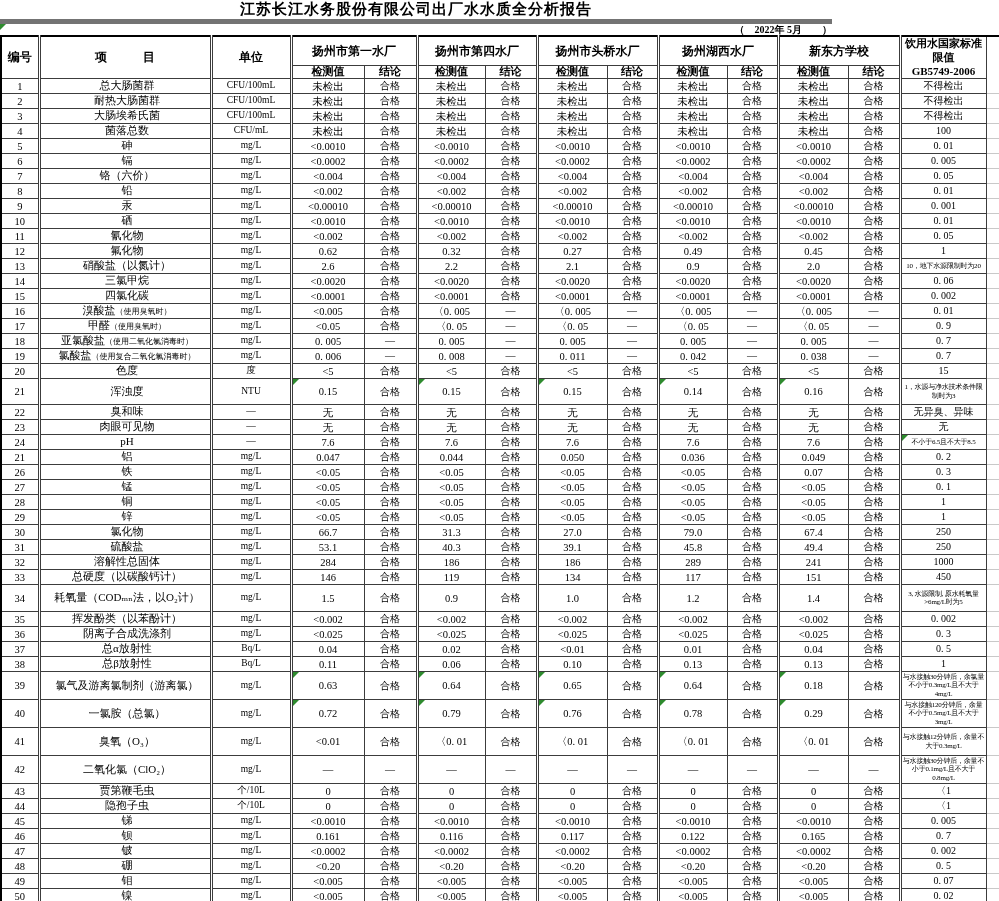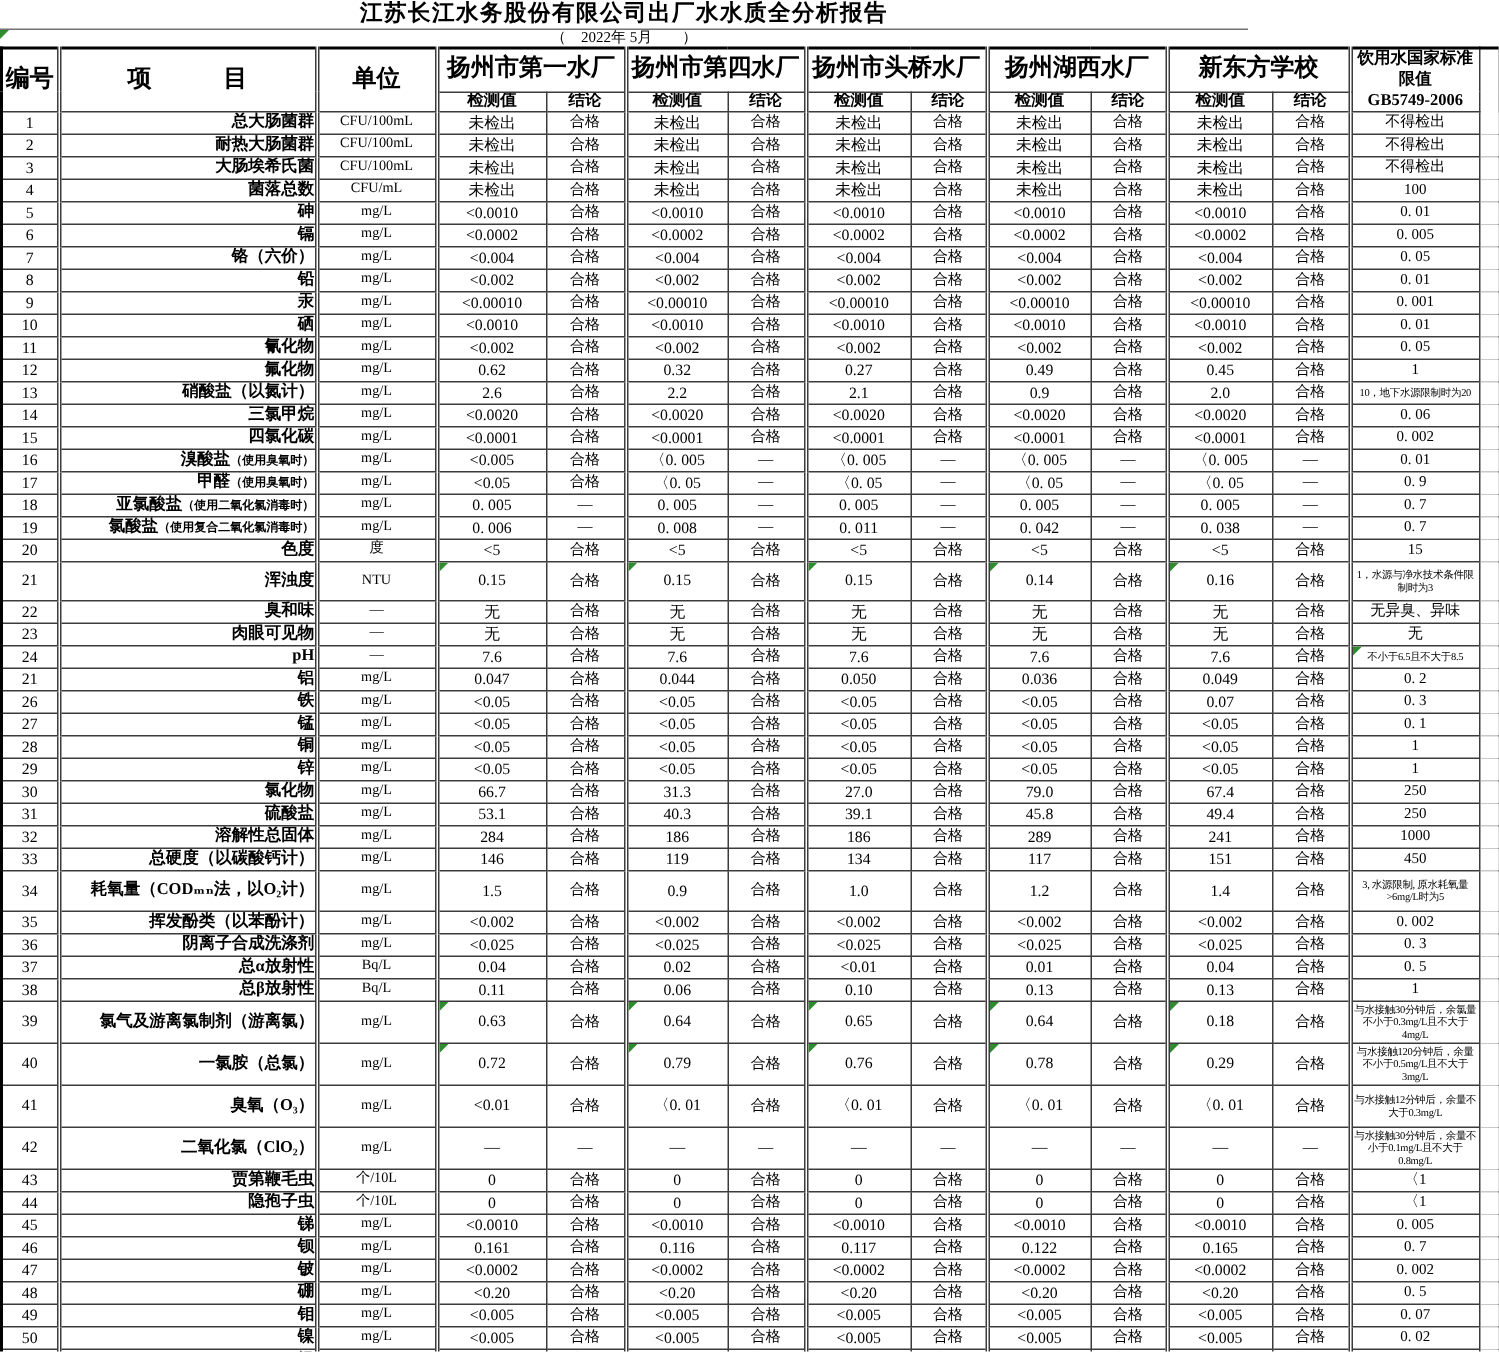--- a/index.html
+++ b/index.html
@@ -1,35 +1,35 @@
 <!DOCTYPE html>
 <html><head>
 <meta charset="utf-8">
 <style>
   html,body{margin:0;padding:0;background:#fff;}
   body{width:999px;height:901px;overflow:hidden;
        font-family:"Liberation Serif","DejaVu Serif",serif;color:#000;}
   .page{position:relative;width:832px;height:901px;background:#fff;}
   .title{height:19px;line-height:19px;text-align:center;font-size:15px;font-weight:bold;letter-spacing:1px;}
-  .subtitle-bar{position:relative;height:11px;line-height:11px;border-top:1px solid #737373;
-                text-align:center;font-size:10px;font-weight:normal;}
+  .subtitle-bar{position:relative;height:11px;line-height:11px;border-top:5px solid #737373;
+                text-align:right;font-size:10px;font-weight:bold;}
   .tri{position:absolute;top:0;left:0;width:0;height:0;
        border-top:6px solid #2e8b2e;border-right:6px solid transparent;}
   table{table-layout:fixed;width:999px;border-collapse:collapse;border:2px solid #000;}
   td,th{border:1px solid #3c3c3c;padding:0;margin:0;overflow:hidden;position:relative;
         text-align:center;vertical-align:middle;font-weight:normal;line-height:1.05;}
   .sep{border-left:3px double #3c3c3c;}
   thead tr.h1{height:28px;}
   thead tr.h2{height:13px;padding-left:28px;}
-  th{font-size:16px;font-weight:bold;}
+  th{font-size:12px;font-weight:bold;}
   th.sub{font-size:11px;}
   th.limith{font-size:11px;line-height:1.25;}
   tbody tr{height:15px;}
   td.no{font-size:10.5px;}
-  td.item{text-align:right;padding-left:4px;font-size:11px;white-space:nowrap;font-weight:bold;}
+  td.item{text-align:center;padding-left:4px;font-size:11px;white-space:nowrap;}
   td.item .note{font-size:8px;}
   td.unit{font-size:9.5px;}
   td.val{font-size:10.5px;}
   td.con{font-size:10px;}
   td.limit{font-size:10px;}
   td.limit.sm{font-size:7px;line-height:1.25;letter-spacing:-0.2px;margin-left:32px;}
   td.sliver{border-top:none;border-right:none;border-bottom:1px solid #c9c9c9;background:#fff;}
   thead th.sliver{border:none;}
 </style>
 </head>

